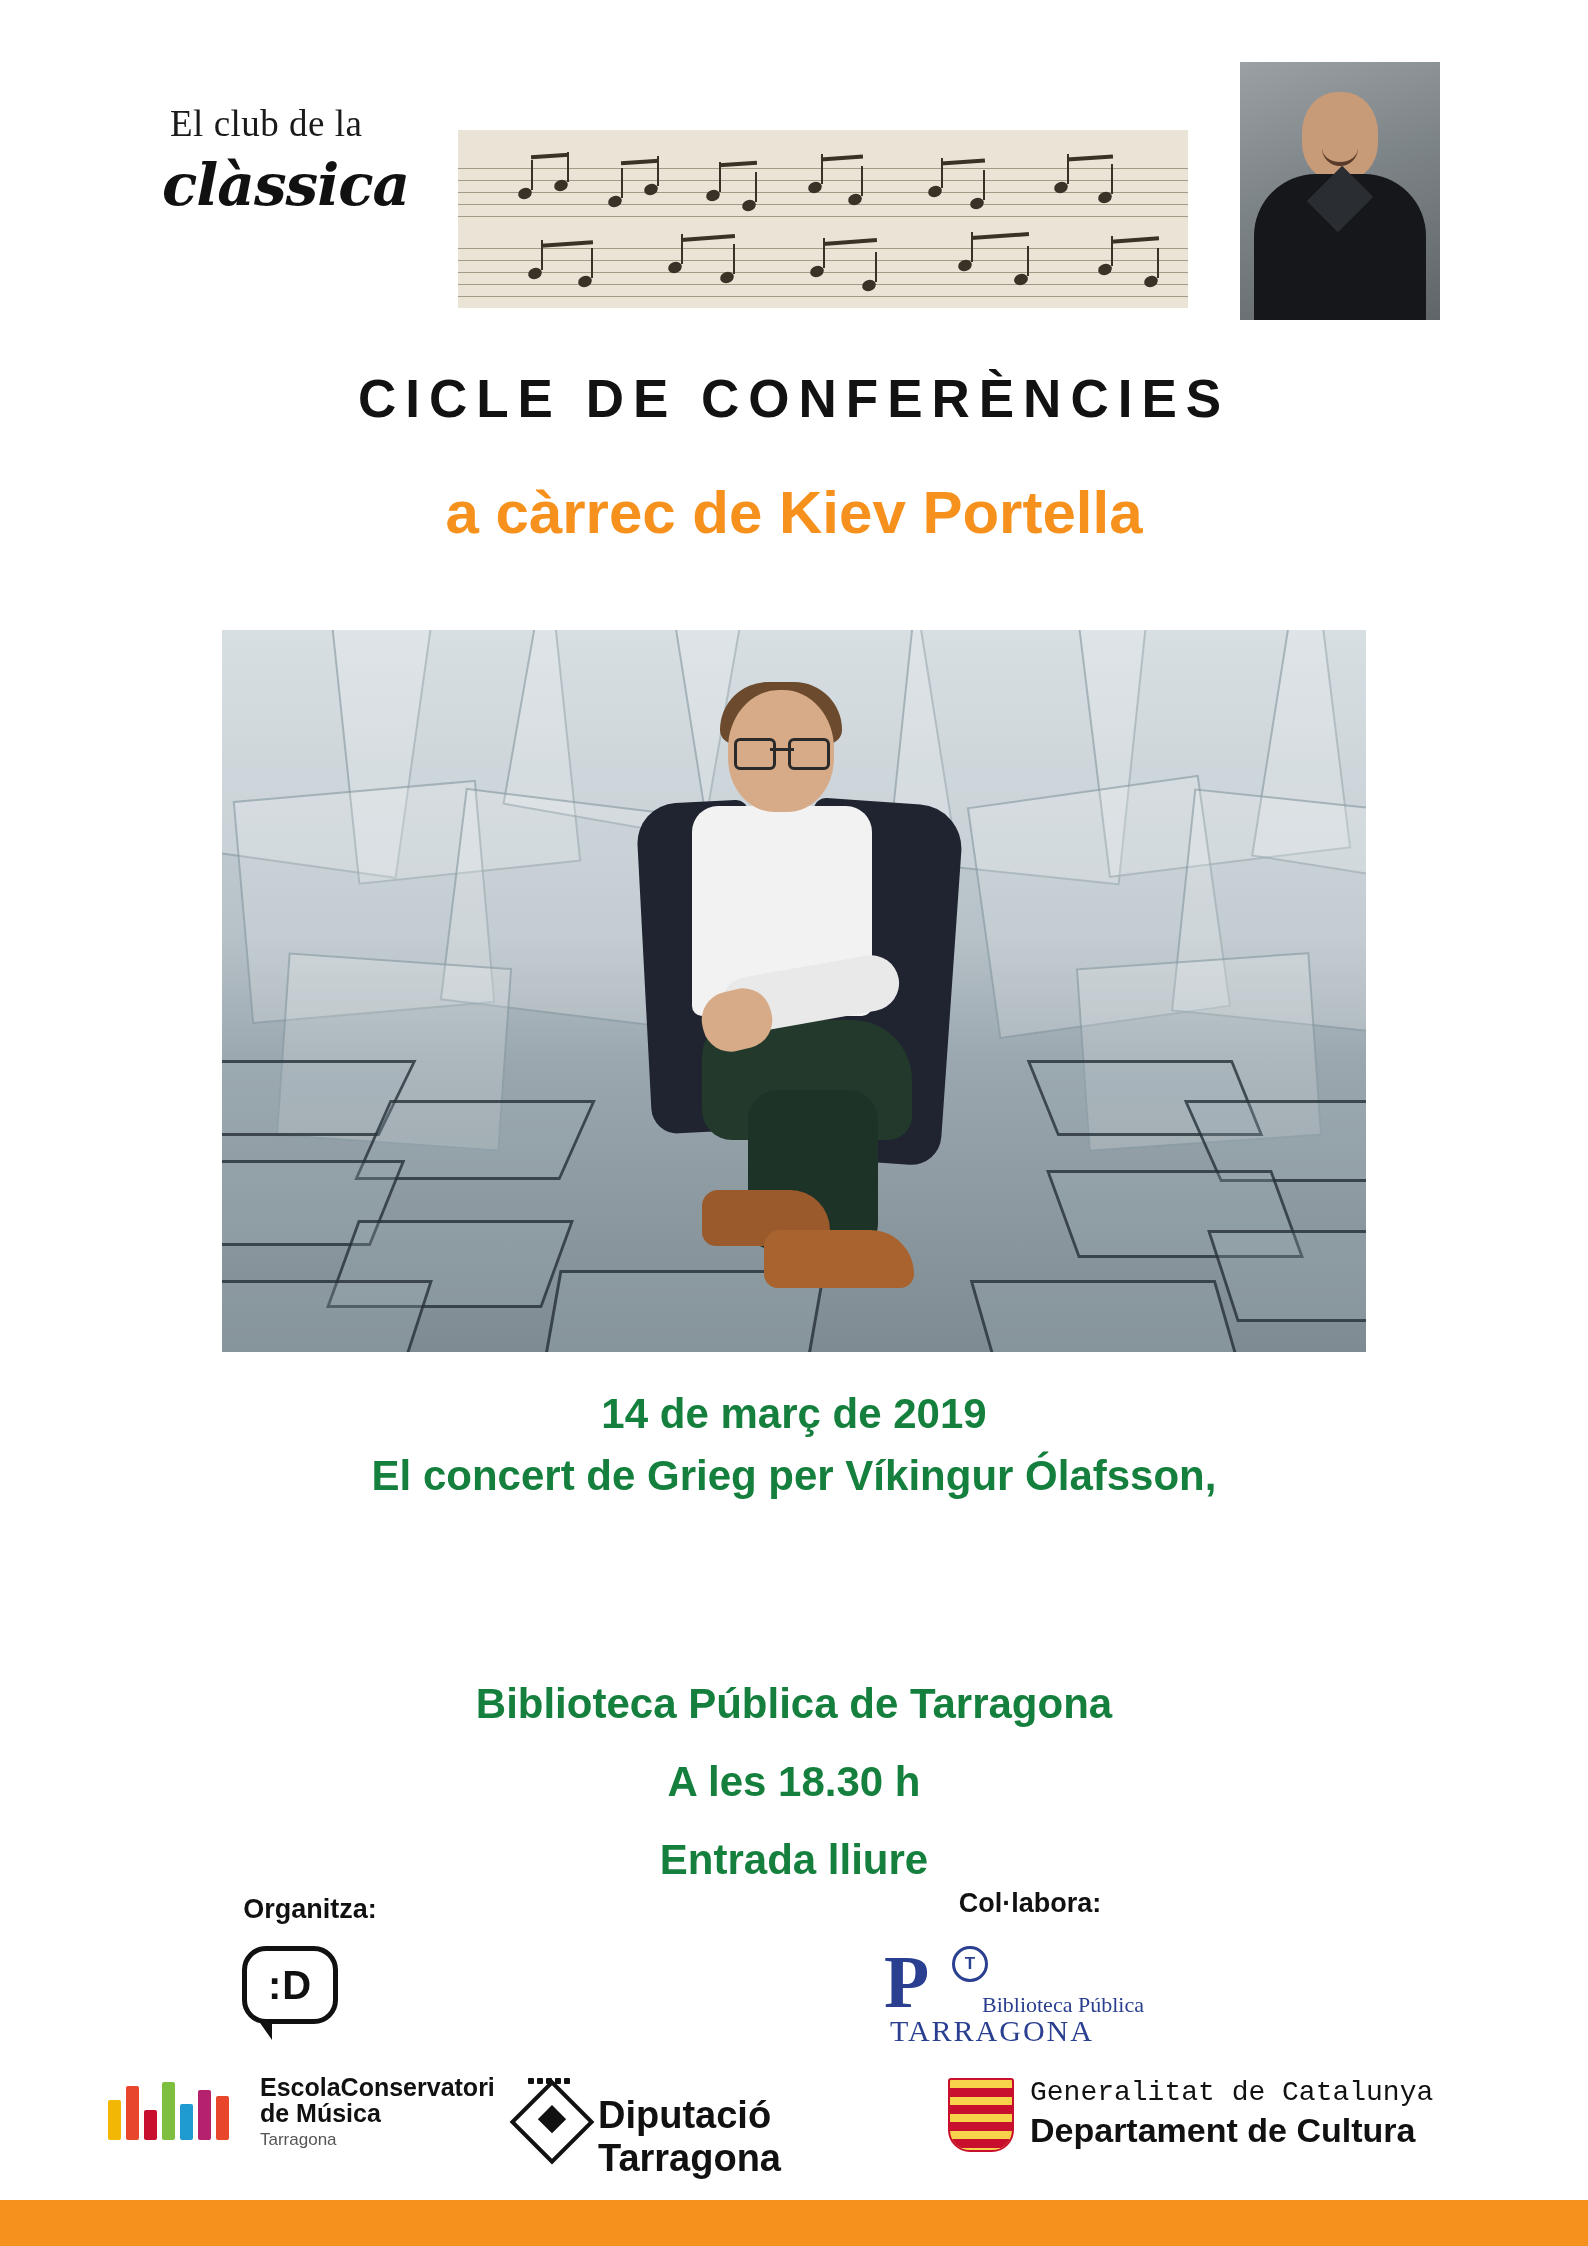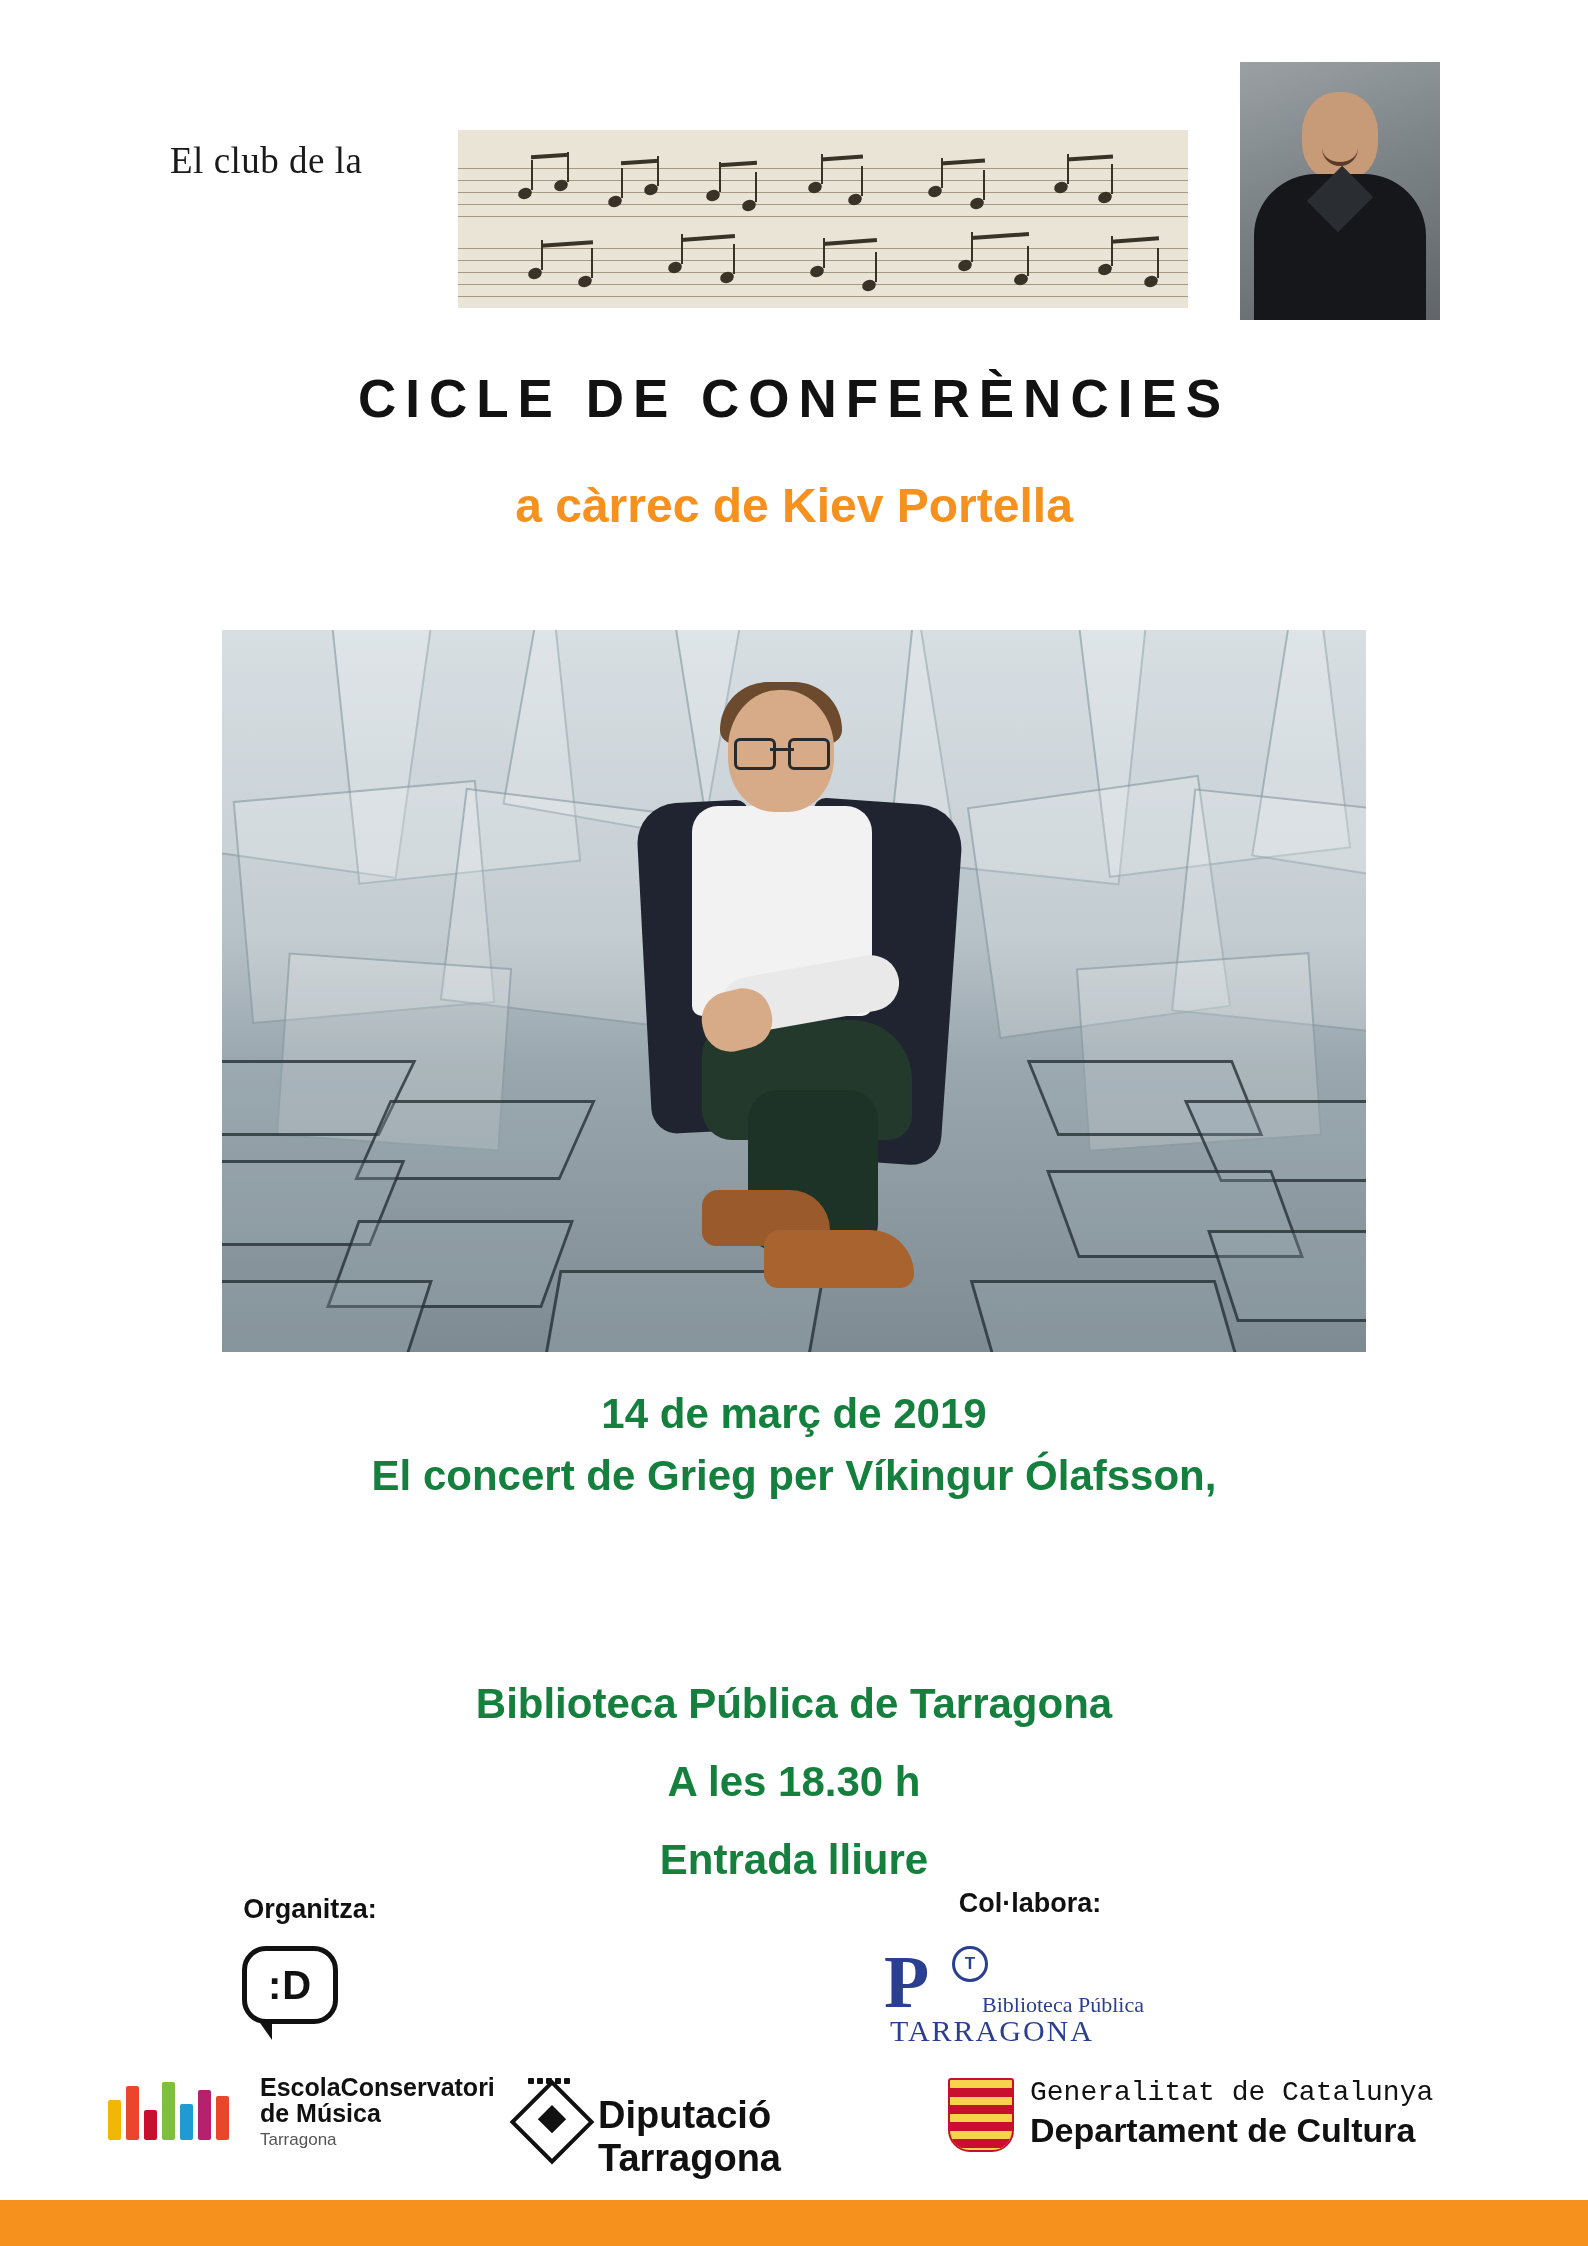--- a/index.html
+++ b/index.html
@@ -155,21 +155,21 @@
     font-weight: bold;
     letter-spacing: 9px;
     color: #121212;
   }
   .speaker-title {
     position: absolute;
     top: 478px;
     left: 0;
     width: 1588px;
     text-align: center;
-    font-size: 48px;
+    font-size: 60px;
     font-weight: bold;
     color: #f6911e;
   }
 
   
   .main-photo {
     position: absolute;
     left: 222px;
     top: 630px;
     width: 1144px;
@@ -481,20 +481,21 @@
 </style>
 </head>
 <body>
 
 <div class="poster">
 
   <div class="header">
 
     <div class="logo-club">
       <span class="line1">El club de la</span>
+      <span class="line2">clàssica</span>
     </div>
 
     <div class="manuscript">
       <div class="staff" style="top:38px"></div>
       <div class="staff" style="top:50px"></div>
       <div class="staff" style="top:62px"></div>
       <div class="staff" style="top:74px"></div>
       <div class="staff" style="top:86px"></div>
 
       <div class="staff" style="top:118px"></div>

